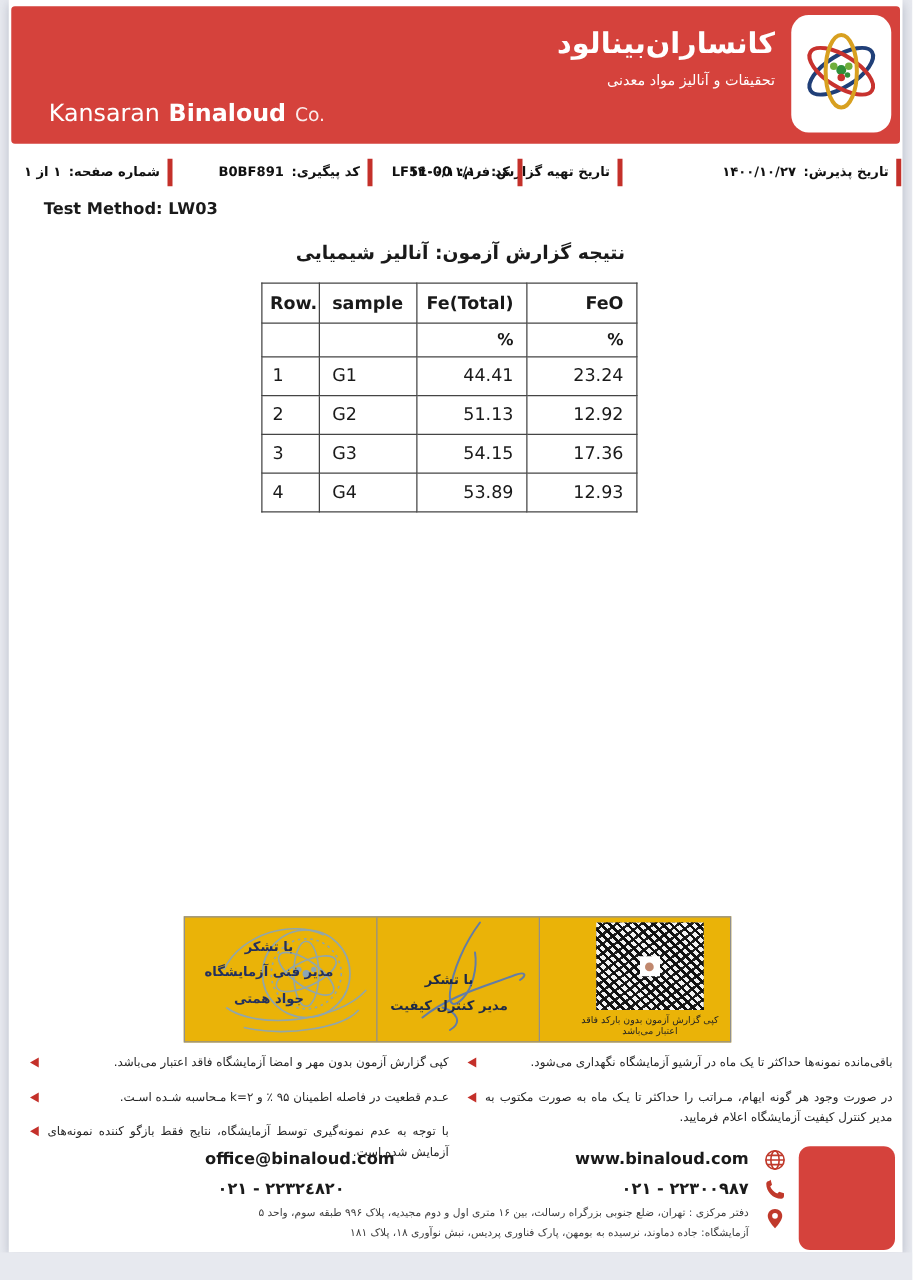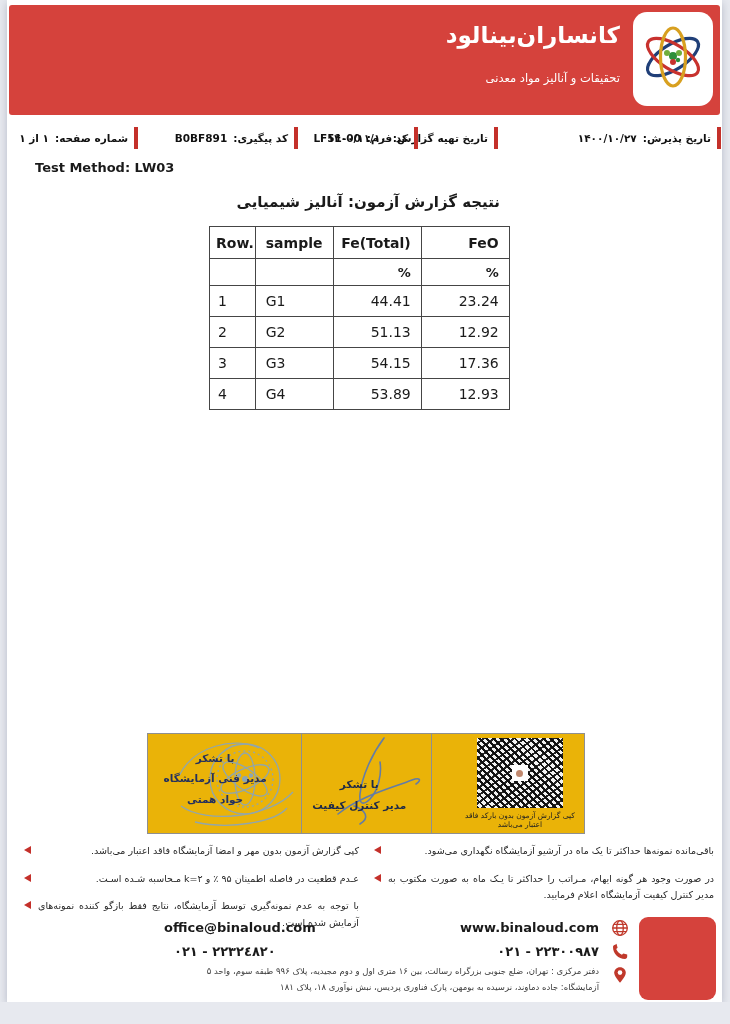--- a/index.html
+++ b/index.html
@@ -7,21 +7,21 @@
          font-family:"DejaVu Sans",sans-serif;color:#1a1a1a;}
   .sheet{position:absolute;left:7px;top:0;width:715px;height:1002px;background:#ffffff;
          box-shadow:0 3px 8px rgba(70,80,110,.30);}
 
   
   .header{position:absolute;left:2px;top:5px;width:711px;height:110px;background:#d5423c;border-radius:3px;}
   .logo-card{position:absolute;right:7px;top:7px;width:80px;height:94px;background:#fff;border-radius:14px;
              display:flex;align-items:center;justify-content:center;}
   .brand-fa{position:absolute;right:100px;top:17px;direction:rtl;text-align:right;color:#fff;}
   .brand-name{font-size:23px;font-weight:bold;letter-spacing:.3px;}
-  .brand-tagline{font-size:11.5px;margin-top:23px;}
+  .brand-tagline{font-size:11.5px;margin-top:9px;}
   .brand-en{position:absolute;left:30px;bottom:13px;color:#fff;font-size:19px;}
   .brand-en span{display:inline-block;margin-right:7px;}
   .en-bold{font-weight:bold;}
   .en-co{font-size:15px;opacity:.9;margin-right:0!important;}
 
   
   .meta-field{position:absolute;top:127px;display:flex;direction:rtl;align-items:center;gap:6px;
               font-size:10.5px;font-weight:bold;white-space:nowrap;color:#111;}
   .meta-bar{width:4px;height:22px;background:#c4302a;flex:0 0 auto;}
   .mf1{right:1px;}  .mf2{right:224px;} .mf3{right:304px;} .mf4{right:424px;} .mf5{right:584px;}
@@ -108,20 +108,23 @@
             <g>
               <circle cx="33" cy="36" r="4" fill="#2f8f3a"></circle>
               <circle cx="39" cy="33" r="3" fill="#6fae3c"></circle>
               <circle cx="27" cy="33" r="3" fill="#6fae3c"></circle>
               <circle cx="33" cy="42" r="3" fill="#c8322e"></circle>
               <circle cx="38" cy="40" r="2.2" fill="#2f8f3a"></circle>
             </g>
           </svg>
         </span>
       </div>
+      <div class="brand-en">
+        <span>Kansaran</span><span class="en-bold">Binaloud</span><span class="en-co">Co.</span>
+      </div>
     </div>
 
     <div class="meta-field mf1">
       <span class="meta-bar"></span>
       <span>تاریخ پذیرش:</span>
       <span>۱۴۰۰/۱۰/۲۷</span>
     </div>
     <div class="meta-field mf2">
       <span class="meta-bar"></span>
       <span>تاریخ تهیه گزارش:</span>

